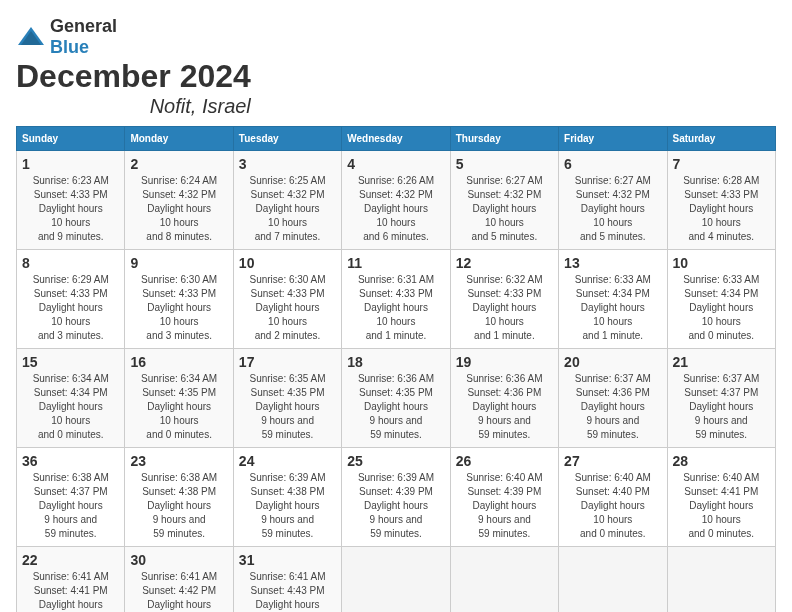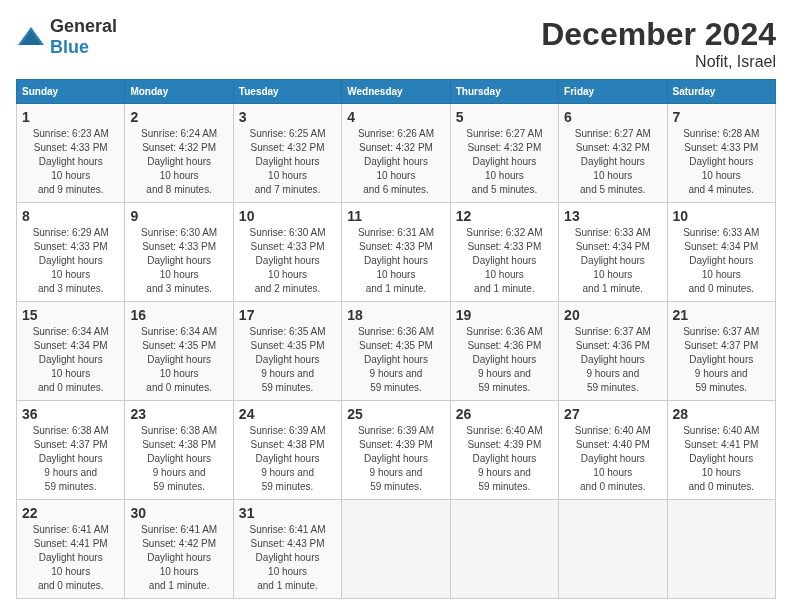--- a/index.html
+++ b/index.html
@@ -8,20 +8,21 @@
       background: #fff;
       width: 792px;
       min-height: 612px;
       padding: 16px;
     }
     .header-area {
       display: flex;
       justify-content: space-between;
       align-items: flex-start;
       margin-bottom: 8px;
+      flex-direction: column;
     }
     .logo {
       display: flex;
       align-items: center;
       gap: 4px;
     }
     .logo-text-general {
       font-size: 18px;
       font-weight: bold;
       color: #333;
@@ -37,22 +38,23 @@
     }
     .title-area {
       text-align: right;
     }
     .month-title {
       font-size: 32px;
       font-weight: bold;
       color: #333;
     }
     .location-title {
-      font-size: 16px;
+      font-size: 20px;
       color: #333;
+      font-style: italic;
     }
     table {
       width: 100%;
       border-collapse: collapse;
       font-size: 11px;
     }
     thead th {
       background-color: #2980b9;
       color: white;
       text-align: left;

